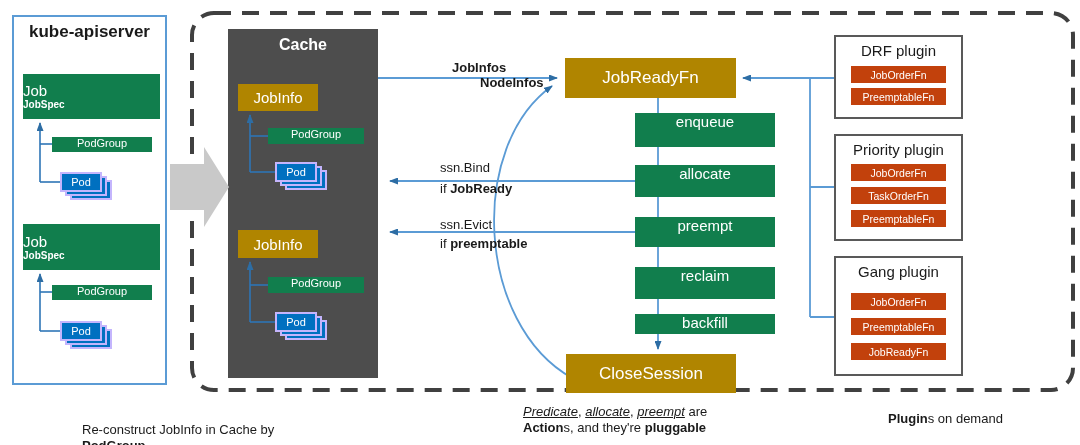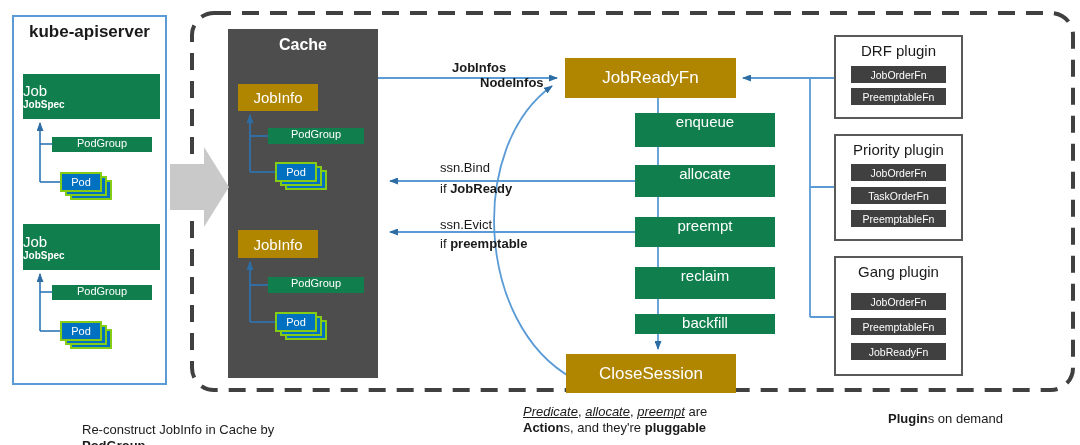--- a/index.html
+++ b/index.html
@@ -12,26 +12,26 @@
   .cache-title{left:228px;top:36px;width:150px;text-align:center;color:#fff;font-weight:bold;font-size:16px;z-index:2;}
   .gbox{background:#117e4d;color:#fff;display:flex;align-items:flex-start;justify-content:center;z-index:2;}
   .goldbox{background:#b08500;color:#fff;display:flex;align-items:center;justify-content:center;z-index:2;}
   .jobbox{flex-direction:column;line-height:1.15;}
   .jobmain{font-size:15px;}
   .jobspec{font-size:10px;font-weight:bold;}
   .smalltxt{font-size:11px;}
   .action{left:635px;width:140px;font-size:15px;}
   .sess{font-size:17px;}
   .pods{z-index:2;}
-  .pod{position:absolute;width:42px;height:20px;background:#0070c0;border:2px solid #84cc16;color:#fff;
+  .pod{position:absolute;width:42px;height:20px;background:#0070c0;border:2px solid #c4b5fd;color:#fff;
        font-size:11px;display:flex;align-items:center;justify-content:center;box-sizing:border-box;}
   .plugin{left:834px;width:129px;border:2px solid #595959;background:#fff;z-index:2;text-align:center;box-sizing:border-box;}
   .plugin-title{font-size:15px;margin-top:5px;}
   .chips{display:flex;flex-direction:column;align-items:center;}
-  .chip{width:95px;height:17px;background:#404040;color:#fff;font-size:10.5px;
+  .chip{width:95px;height:17px;background:#c2410c;color:#fff;font-size:10.5px;
         display:flex;align-items:center;justify-content:center;}
   .lines{position:absolute;left:0;top:0;z-index:1;}
   .lbl{position:absolute;font-size:13px;z-index:3;white-space:nowrap;line-height:15px;}
   .cap{position:absolute;font-size:13px;line-height:16px;z-index:3;white-space:nowrap;}
   .b{font-weight:bold;}
   .iu{font-style:italic;text-decoration:underline;}
 </style>
 </head>
 <body>
 

